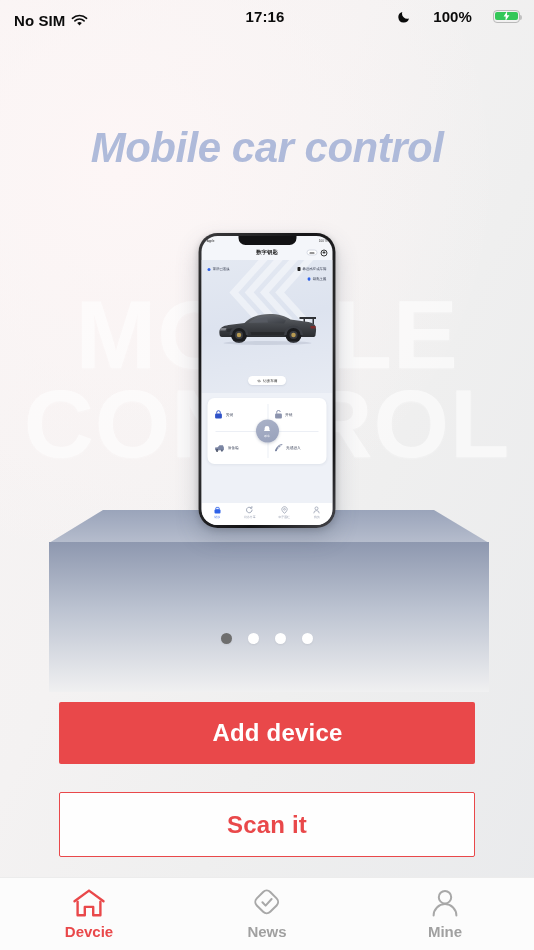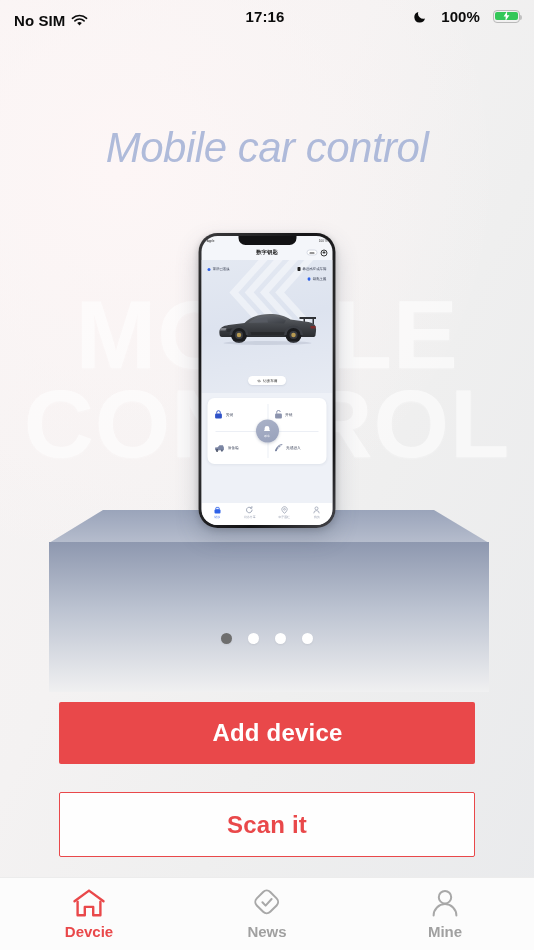--- a/index.html
+++ b/index.html
@@ -25,21 +25,21 @@
     position:absolute; top:0; left:0; right:0; height:32px;
     display:flex; align-items:center; justify-content:space-between;
     padding:0 14px 0 14px;
     font-size:15px; font-weight:bold; color:#0b0b0b;
     letter-spacing:.1px;
     z-index:40;
   }
   .sb-left{ display:flex; align-items:center; gap:6px;margin-top:8px; }
   .sb-center{ position:absolute; left:0; right:4px; text-align:center;
               font-size:15px; font-weight:bold; pointer-events:none;}
-  .sb-right{ display:flex; align-items:center; gap:13px; }
+  .sb-right{ display:flex; align-items:center; gap:21px; }
   .wifi-ic{ width:17px; height:13px; display:block; }
   .moon-ic{ width:13px; height:13px; display:block; margin-right:1px;}
   .batt{
     width:27px; height:13px; border:1.4px solid #b9b9b9; border-radius:4px;
     position:relative; display:flex; align-items:center; padding:1.2px;
   }
   .batt::after{
     content:""; position:absolute; right:-3.4px; top:4px;
     width:2px; height:5px; background:#c2c2c2; border-radius:0 2px 2px 0;
   }
@@ -58,21 +58,21 @@
     letter-spacing:1px;
     text-shadow:0 1px 2px rgba(255,255,255,.5);
     pointer-events:none; user-select:none;
     white-space:pre-line;
   }
 
   
   #headline{
     position:absolute; top:124px; left:0; right:0;
     text-align:center; z-index:6;
-    font-size:42px; font-style:italic; font-weight:normal;
+    font-size:42px; font-style:italic; font-weight:bold;
     color:#a9b6d8; letter-spacing:-.5px;
     opacity:.92;
   }
 
   
   #pedestal{ position:absolute; left:0; top:495px; width:534px; height:200px; z-index:2; }
 
   
   #phone-wrap{
     position:absolute; left:50%; top:233px; transform:translateX(-50%);

